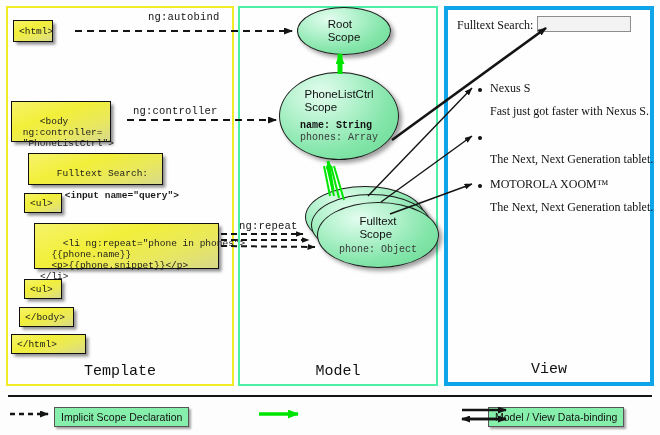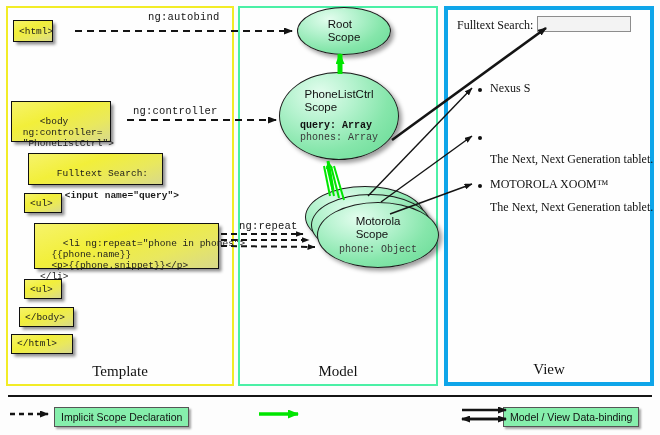--- a/index.html
+++ b/index.html
@@ -31,21 +31,21 @@
   .col-view     { left: 444px; top: 6px; width: 210px; height: 380px;
                   border: 4px solid #0ea5e9; }
 
   .col-label {
     position: absolute;
     width: 100%;
     text-align: center;
     bottom: 4px;
     font-size: 15px;
     color: #111;
-    font-family: Liberation Serif, serif;
+    font-family: Liberation Mono, monospace;
   }
 
   
   .codebox {
     position: absolute;
     box-sizing: border-box;
     border: 1.5px solid #111;
     background: linear-gradient(160deg, #f6f36b 0%, #f2ef3a 38%, #e9e85e 70%, #d8d98a 100%);
     box-shadow: 2.5px 2.5px 3px rgba(0,0,0,0.45);
     font-family: "Liberation Mono", monospace;
@@ -198,21 +198,21 @@
   </div>
 
   <div class="codebox" style="left:24px; top:279px; width:38px; height:20px; display:flex; align-items:center;">
     <span>&lt;ul&gt;</span>
   </div>
 
   <div class="codebox" style="left:19px; top:307px; width:55px; height:20px; display:flex; align-items:center;">
     <span>&lt;/body&gt;</span>
   </div>
 
-  <div class="codebox" style="left:11px; top:334px; width:62px; height:20px; display:flex; ">
+  <div class="codebox" style="left:11px; top:334px; width:75px; height:20px; display:flex; align-items:center;">
     <span>&lt;/html&gt;</span>
   </div>
 
   <div class="conn-label" style="left:148px; top:11px;">ng:autobind</div>
   <div class="conn-label" style="left:133px; top:105px;">ng:controller</div>
   <div class="conn-label" style="left:239px; top:220px;">ng:repeat</div>
 
   <div class="scope" style="left:297px; top:7px; width:94px; height:48px;">
     <div class="scope-title">
       <span>Root</span><br>
@@ -222,52 +222,53 @@
 
   <div class="scope" style="left:305px; top:186px; width:120px; height:62px;"></div>
   <div class="scope" style="left:311px; top:194px; width:120px; height:62px;"></div>
 
   <div class="scope" style="left:279px; top:72px; width:120px; height:88px;">
     <div class="scope-title">
       <span>PhoneListCtrl</span><br>
       <span>Scope</span>
     </div>
     <div class="scope-props">
-      <span class="hl">query: Array</span><br>
+      <span class="hl">name: String</span><br>
       <span>phones: Array</span>
     </div>
   </div>
 
   <div class="scope" style="left:317px; top:202px; width:122px; height:66px;">
     <div class="scope-title">
-      <span>Motorola</span><br>
+      <span>Fulltext</span><br>
       <span>Scope</span>
     </div>
     <div class="scope-props" style="margin-top:3px;">
       <span>phone: Object</span>
     </div>
   </div>
 
   <div class="view-search-label" style="left:457px; top:18px;">Fulltext Search:</div>
   <input class="view-input" style="left: 537px; top: 16px; width: 94px; height: 16px;" value="">
 
   <div class="view-bullet" style="left:478px; top:88px;"></div>
   <div class="view-item-title" style="left:490px; top:81px;">Nexus S</div>
+  <div class="view-item-snippet" style="left:490px; top:104px;">Fast just got faster with Nexus S.</div>
 
   <div class="view-bullet" style="left:478px; top:136px;"></div>
   <div class="view-item-snippet" style="left:490px; top:152px;">The Next, Next Generation tablet.</div>
 
   <div class="view-bullet" style="left:478px; top:184px;"></div>
   <div class="view-item-title" style="left:490px; top:177px;">MOTOROLA XOOM™</div>
   <div class="view-item-snippet" style="left:490px; top:200px;">The Next, Next Generation tablet.</div>
 
   <div class="legend-divider"></div>
 
   <div class="legend-box" style="left:54px; top:407px;">Implicit Scope Declaration</div>
-  <div class="legend-box" style="left:503px; top:407px;">Model / View Data-binding</div>
+  <div class="legend-box" style="left:488px; top:407px;">Model / View Data-binding</div>
 
   <svg class="overlay" viewBox="0 0 660 435">
     <defs>
       <marker id="arrowBlack" markerWidth="9" markerHeight="7" refX="8" refY="3.5" orient="auto" markerUnits="userSpaceOnUse">
         <path d="M0,0 L9,3.5 L0,7 z" fill="#141414"></path>
       </marker>
       <marker id="arrowBlackThin" markerWidth="8" markerHeight="6" refX="7.5" refY="3" orient="auto" markerUnits="userSpaceOnUse">
         <path d="M0,0 L8,3 L0,6 z" fill="#141414"></path>
       </marker>
       <marker id="arrowGreen" markerWidth="11" markerHeight="9" refX="10" refY="4.5" orient="auto" markerUnits="userSpaceOnUse">

